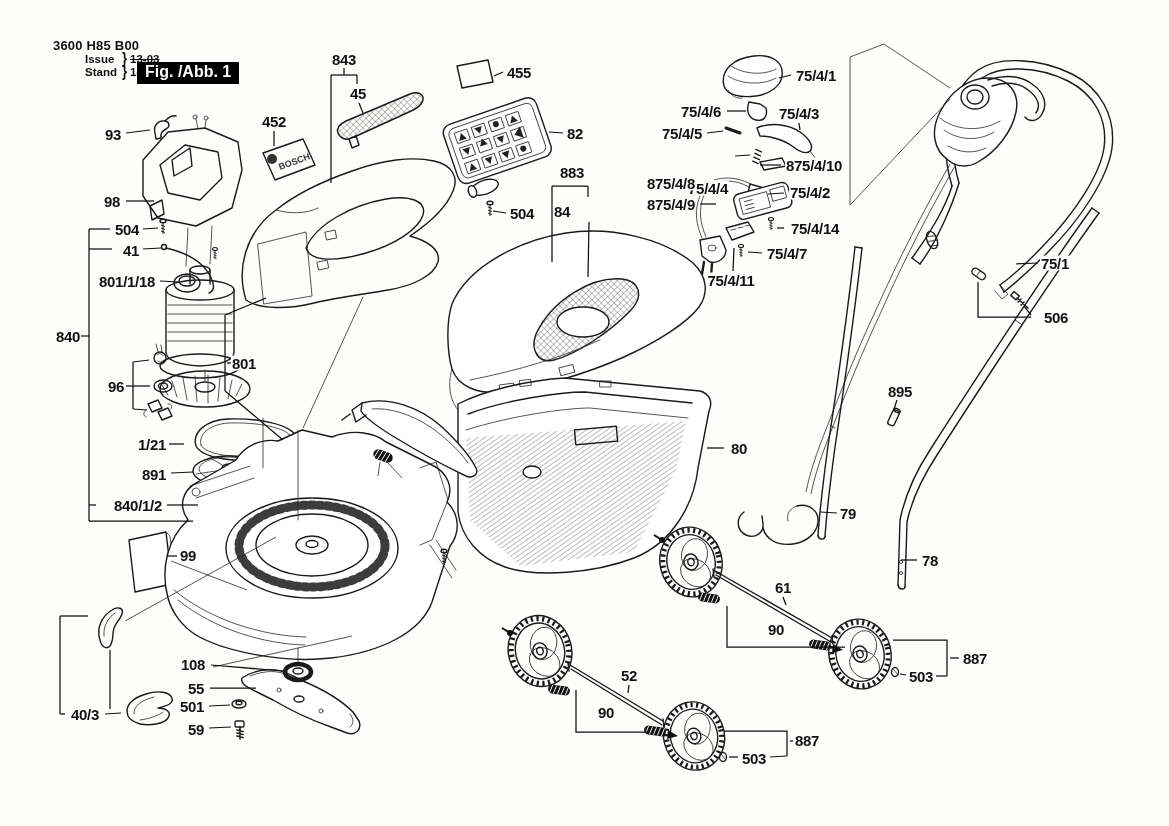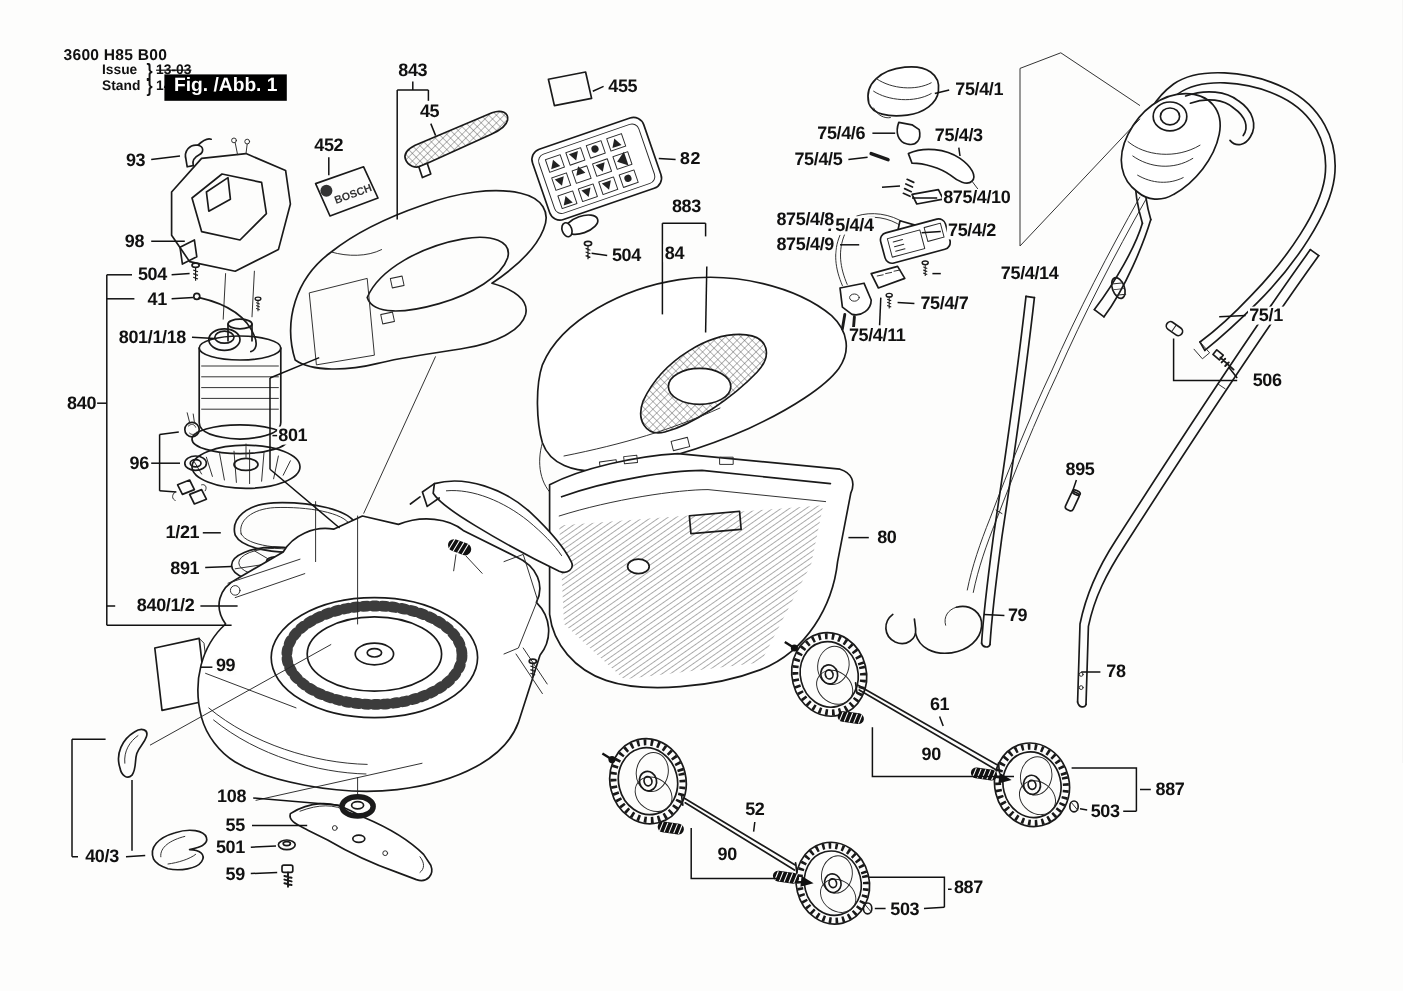--- a/index.html
+++ b/index.html
@@ -507,35 +507,35 @@
       <span class="part-label" style="left: 188px; top: 555px;">99</span>
       <span class="part-label" style="left: 85px; top: 714px;">40/3</span>
       <span class="part-label" style="left: 193px; top: 664px;">108</span>
       <span class="part-label" style="left: 196px; top: 688px;">55</span>
       <span class="part-label" style="left: 192px; top: 706px;">501</span>
       <span class="part-label" style="left: 196px; top: 729px;">59</span>
       <span class="part-label" style="left: 344px; top: 59px;">843</span>
       <span class="part-label" style="left: 358px; top: 93px;">45</span>
       <span class="part-label" style="left: 274px; top: 121px;">452</span>
       <span class="part-label" style="left: 519px; top: 72px;">455</span>
-      <span class="part-label" style="left: 575px; top: 133px; font-family: Liberation Mono, monospace;">82</span>
+      <span class="part-label" style="left: 575px; top: 133px;">82</span>
       <span class="part-label" style="left: 522px; top: 213px;">504</span>
       <span class="part-label" style="left: 572px; top: 172px;">883</span>
       <span class="part-label" style="left: 562px; top: 211px;">84</span>
       <span class="part-label" style="left: 739px; top: 448px;">80</span>
       <span class="part-label" style="left: 816px; top: 75px;">75/4/1</span>
       <span class="part-label" style="left: 701px; top: 111px;">75/4/6</span>
       <span class="part-label" style="left: 799px; top: 113px;">75/4/3</span>
       <span class="part-label" style="left: 682px; top: 133px;">75/4/5</span>
       <span class="part-label" style="left: 708px; top: 156px; margin-top: 32px;">75/4/4</span>
       <span class="part-label" style="left: 814px; top: 165px;">875/4/10</span>
       <span class="part-label" style="left: 671px; top: 183px;">875/4/8</span>
       <span class="part-label" style="left: 810px; top: 192px;">75/4/2</span>
       <span class="part-label" style="left: 671px; top: 204px;">875/4/9</span>
-      <span class="part-label" style="left: 815px; top: 228px; margin-left: 43px;">75/4/14</span>
+      <span class="part-label" style="left: 815px; top: 228px;">75/4/14</span>
       <span class="part-label" style="left: 787px; top: 253px;">75/4/7</span>
       <span class="part-label" style="left: 731px; top: 280px;">75/4/11</span>
       <span class="part-label" style="left: 1055px; top: 263px;">75/1</span>
       <span class="part-label" style="left: 1056px; top: 317px;">506</span>
       <span class="part-label" style="left: 900px; top: 391px;">895</span>
       <span class="part-label" style="left: 848px; top: 513px;">79</span>
       <span class="part-label" style="left: 930px; top: 560px;">78</span>
       <span class="part-label" style="left: 783px; top: 587px;">61</span>
       <span class="part-label" style="left: 776px; top: 629px;">90</span>
       <span class="part-label" style="left: 629px; top: 675px;">52</span>

